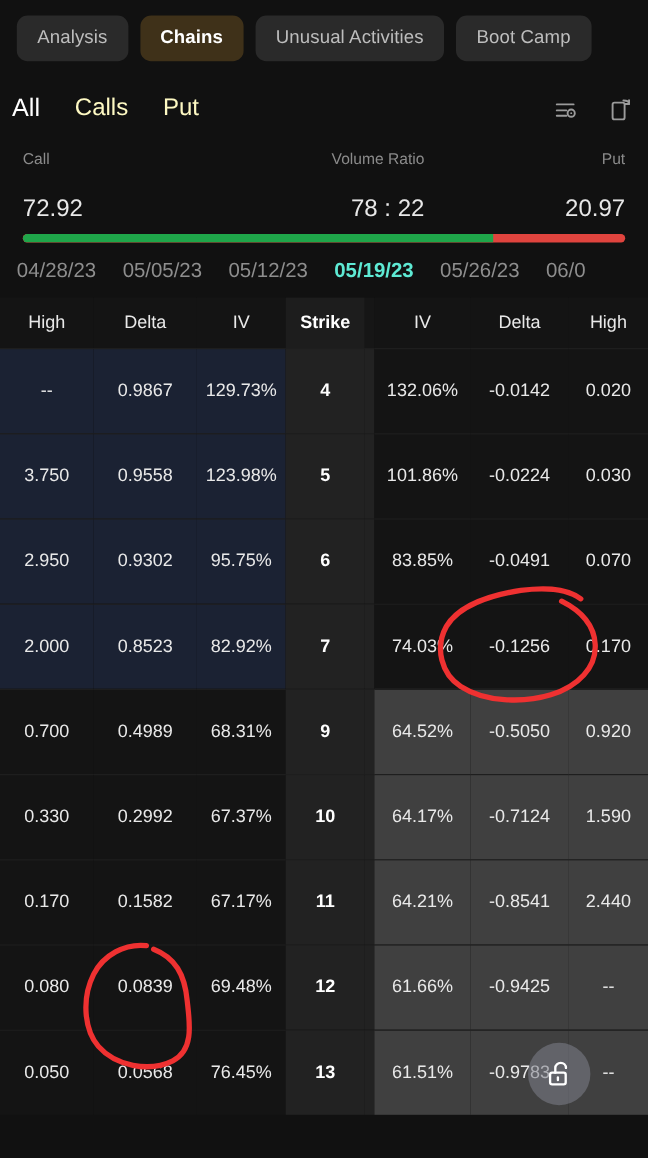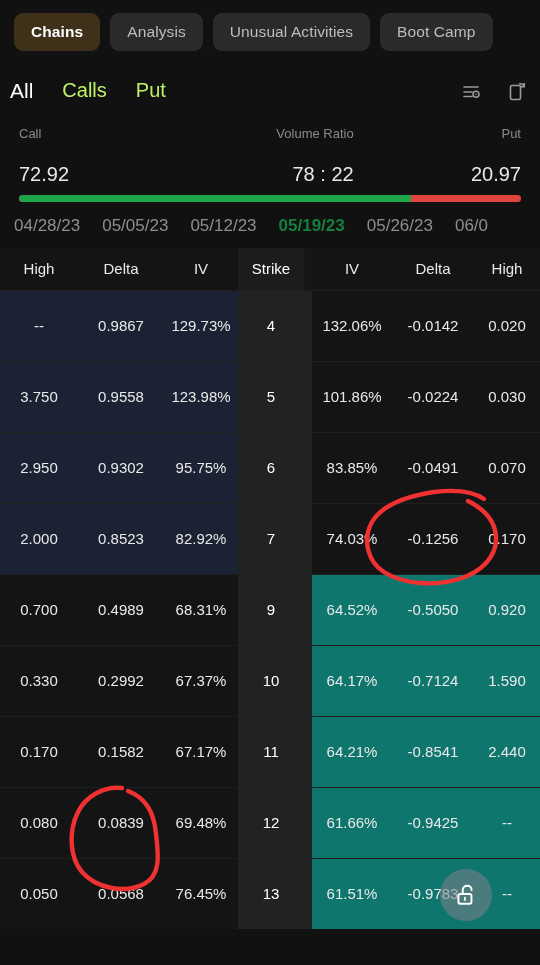--- a/index.html
+++ b/index.html
@@ -26,21 +26,21 @@
     white-space:nowrap;
   }
   .pill.active { background:#3f3119; color:#ffffff; font-weight:bold; }
 
   
   .subnav {
     position:relative; height:55px;
     display:flex; align-items:center;
     padding:0 10px;
   }
-  .subnav .seg { font-size:20px; color:#bef264; margin-right:29px; }
+  .subnav .seg { font-size:20px; color:#fef9c3; margin-right:29px; }
   .subnav .seg.active { color:#ffffff; font-size:21px; }
   .subnav .icons { margin-left:auto; display:flex; align-items:center; gap:20px; }
   .icobtn { width:26px; height:26px; display:flex; align-items:center; justify-content:center; }
 
   
   .volwrap { padding:6px 19px 0 19px; }
   .volrow { display:flex; align-items:baseline; }
   .volrow .l { flex:1; text-align:left; }
   .volrow .c { flex:1; text-align:right; }
   .volrow .r { flex:1; text-align:right; }
@@ -52,21 +52,21 @@
   }
   .vbar .green { background:#1fa64a; height:100%; border-radius:4px 0 0 4px; }
 
   
   .dates {
     display:flex; align-items:center; gap:22px;
     padding:14px 14px 12px 14px;
     white-space:nowrap; overflow:hidden;
     font-size:17px; color:#8e8e8e;
   }
-  .dates .d.active { color:#15803d; font-weight:bold; }
+  .dates .d.active { color:#5eead4; font-weight:bold; }
 
   
   .tbl { width:100%; border-collapse:collapse; table-layout:fixed; }
   .tbl th, .tbl td {
     font-weight:normal; text-align:center;
     font-size:15px; color:#e9e9e9;
     padding:0;
   }
   thead th {
     height:42px; font-size:14.5px; color:#8d8d8d;
@@ -74,46 +74,46 @@
   }
   thead th.strike { color:#ffffff; background:#1d1d1d; }
   thead th.gap { background:#161616; }
   tbody tr { height:71px; }
   tbody td { border-top:1px solid #1e1e1e; }
 
   
   td.call, th.call { background:#141414; }
   td.call.itm { background:#1b2233; }
   td.put, th.put  { background:#141414; }
-  td.put.itm  { background:#0f766e; }
-  td.strike, th.strike { background:#222222; color:#ffffff; }
+  td.put.itm  { background:#404040; }
+  td.strike, th.strike { background:#222222; color:#ffffff;font-weight:bold; }
   td.gap { background:#222222; }
 
   
   .anno { position:absolute; left:0; top:0; width:540px; height:965px; pointer-events:none; }
 
   
   .lockbtn {
     position:absolute; right:48px; bottom:44px;
     width:52px; height:52px; border-radius:50%;
     background:rgba(125,128,138,.55);
     display:flex; align-items:center; justify-content:center;
   }
 </style>
 </head>
 <body>
 
 <div id="app">
 
   <div class="pillbar">
+    <div class="pill">
+        <span>Analysis</span>
+      </div>
     <div class="pill active">
         <span>Chains</span>
-      </div>
-    <div class="pill">
-        <span>Analysis</span>
       </div>
     <div class="pill">
         <span>Unusual Activities</span>
       </div>
     <div class="pill">
         <span>Boot Camp</span>
       </div>
   </div>
 
   <div class="subnav">

